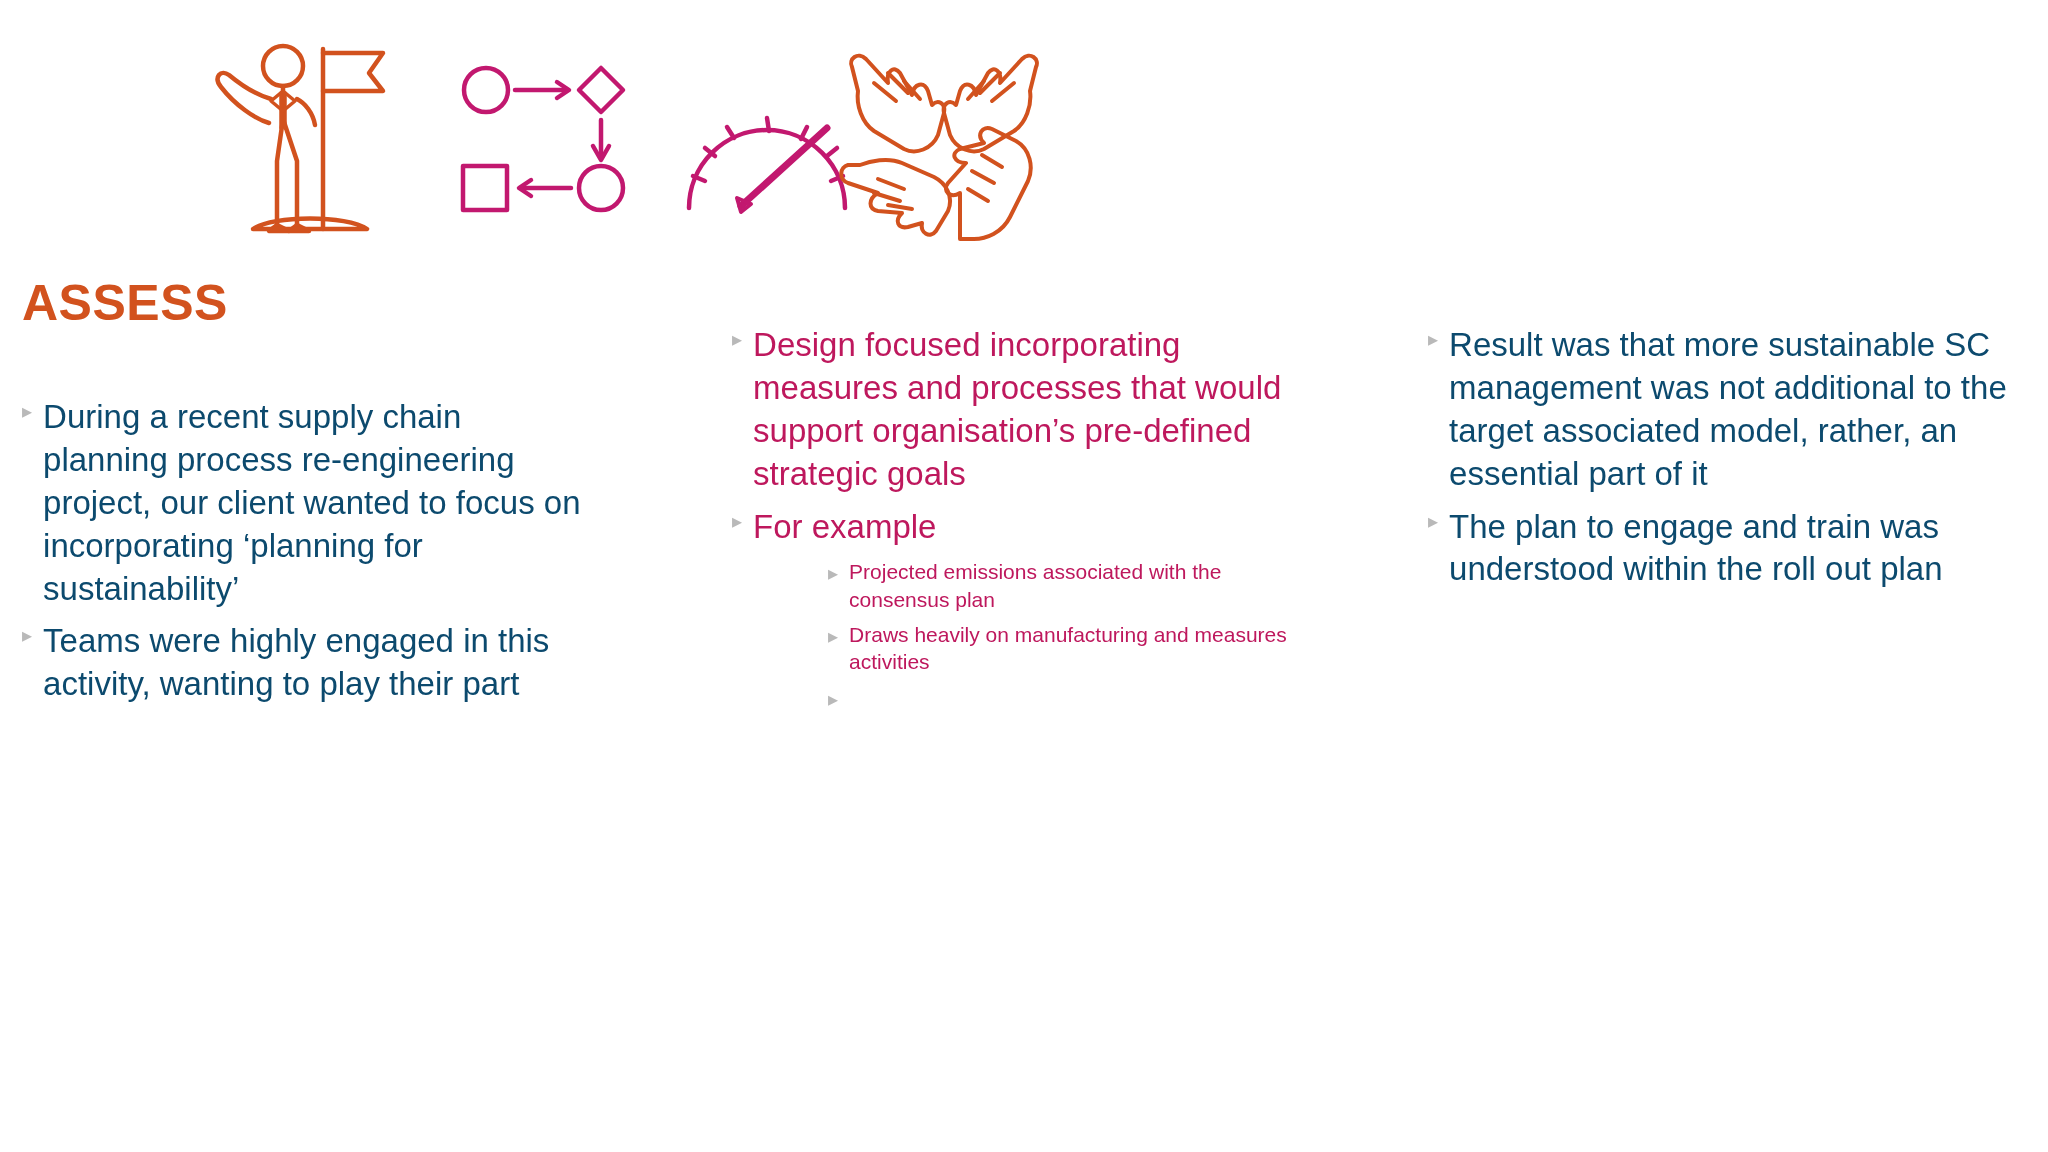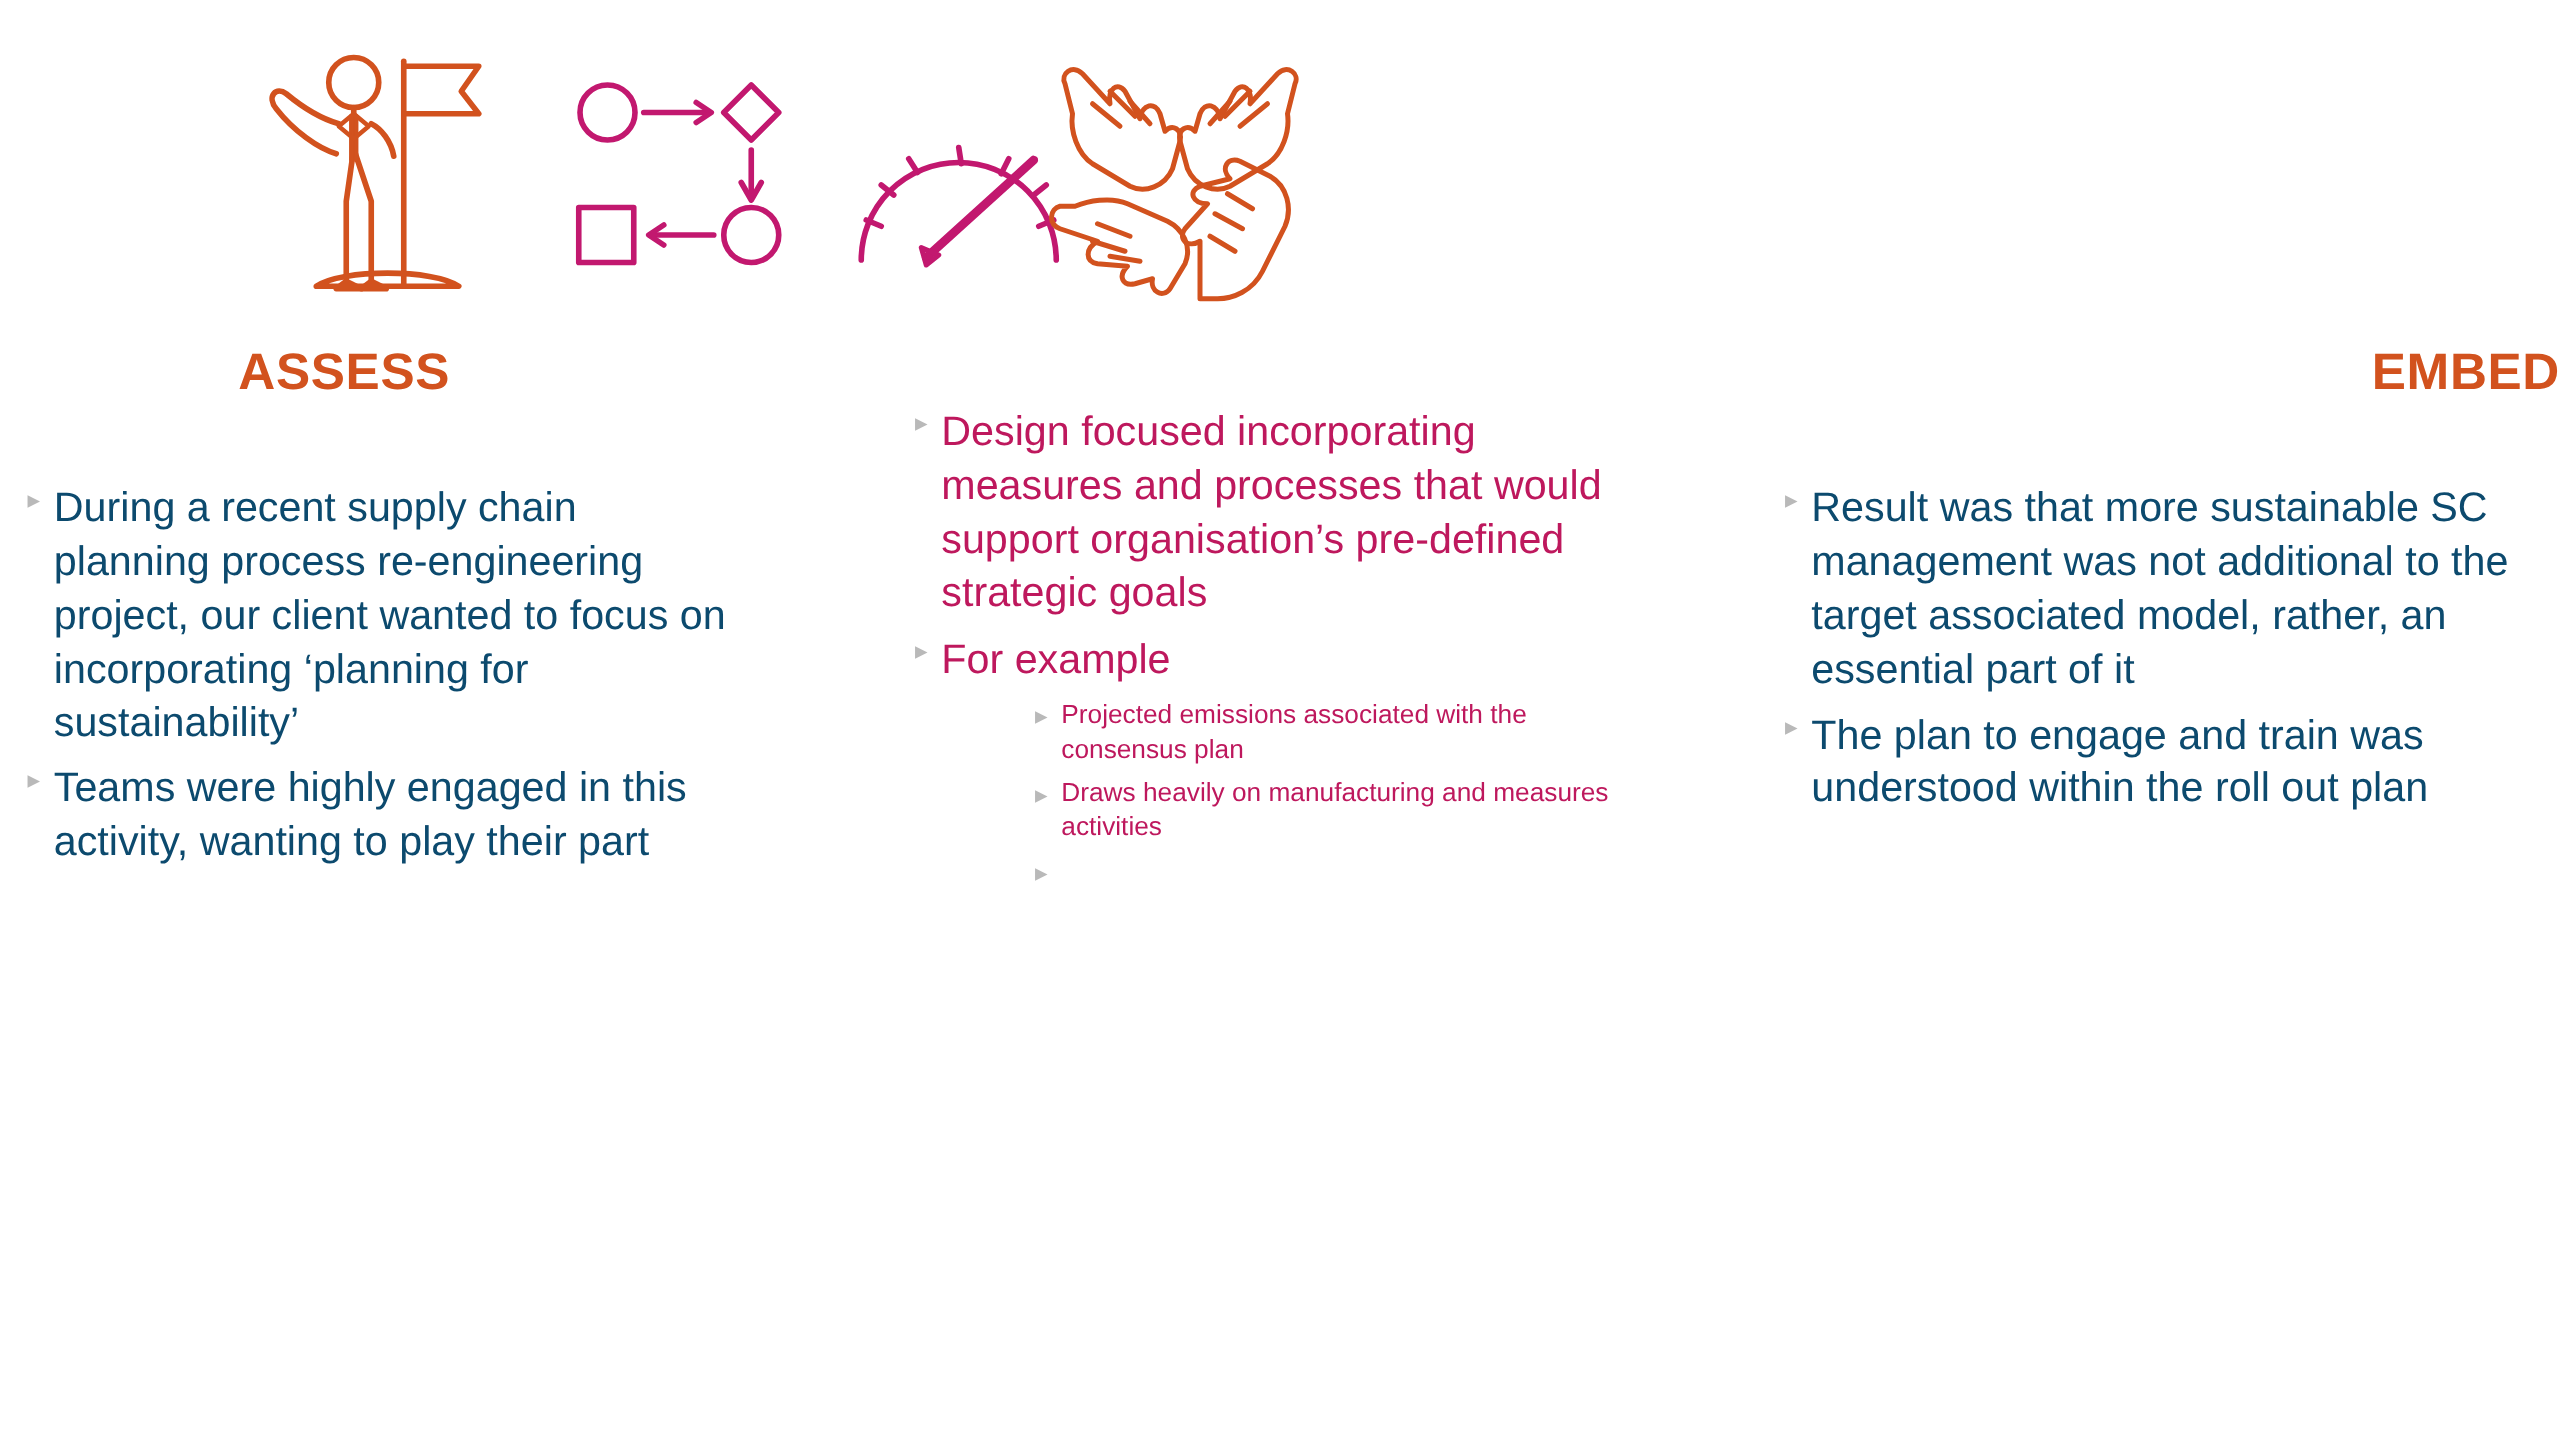--- a/index.html
+++ b/index.html
@@ -42,22 +42,22 @@
     justify-content: center;
   }
   .col-assess .icon-wrap { justify-content: flex-start; padding-left: 175px; }
   .col-design .icon-wrap { justify-content: flex-start; padding-left: 790px; margin-left: -790px; padding-left: 0; }
   .col-embed  .icon-wrap { justify-content: flex-start; padding-left: 1580px; margin-left: -1580px; padding-left: 0; }
 
   .col-design .icon-wrap { justify-content: center; }
   .col-embed .icon-wrap { justify-content: center; }
 
   .heading {
-    text-align: right;
-    font-size: 41px;
+    text-align: left;
+    font-size: 50px;
     font-weight: bold;
     letter-spacing: 0.5px;
     margin-top: 14px;
     margin-bottom: 0;
   }
   .col-assess .heading { color: #d2521e; padding-right: 340px; }
   .col-design .heading { color: #c2186f; }
   .col-embed  .heading { color: #d2521e; }
 
   .bullets {
@@ -201,21 +201,20 @@
 
               <path d="M14 122 C6 124 4 136 14 140 L44 150 C34 156 34 166 44 168 L68 170 C60 178 64 186 74 184 L88 180 C86 190 96 196 102 188 L114 168 C120 154 112 140 100 134 L68 120 C54 114 36 118 26 122 Z"></path>
               <path d="M44 136 L70 146 M40 150 L66 158 M54 162 L78 166"></path>
 
               <path d="M126 196 L126 150 C116 156 108 148 114 140 L132 120 C120 120 116 110 126 106 L150 100 C142 92 148 82 158 86 L182 98 C196 106 200 124 194 138 L176 174 C168 190 152 196 140 196 Z"></path>
               <path d="M148 112 L168 124 M138 128 L160 140 M134 146 L154 158"></path>
             </g>
           </svg>
         </span>
       </div>
-      <div class="heading">EMBED</div>
       <div class="bullets">
         <div class="bullet lvl1 c-orange">
           <span class="marker">▸</span>
           <span class="btext">Result was that more sustainable SC management was not additional to the target associated model, rather, an essential part of it</span>
         </div>
         <div class="bullet lvl1 c-orange">
           <span class="marker">▸</span>
           <span class="btext">The plan to engage and train was understood within the roll out plan</span>
         </div>
       </div>

